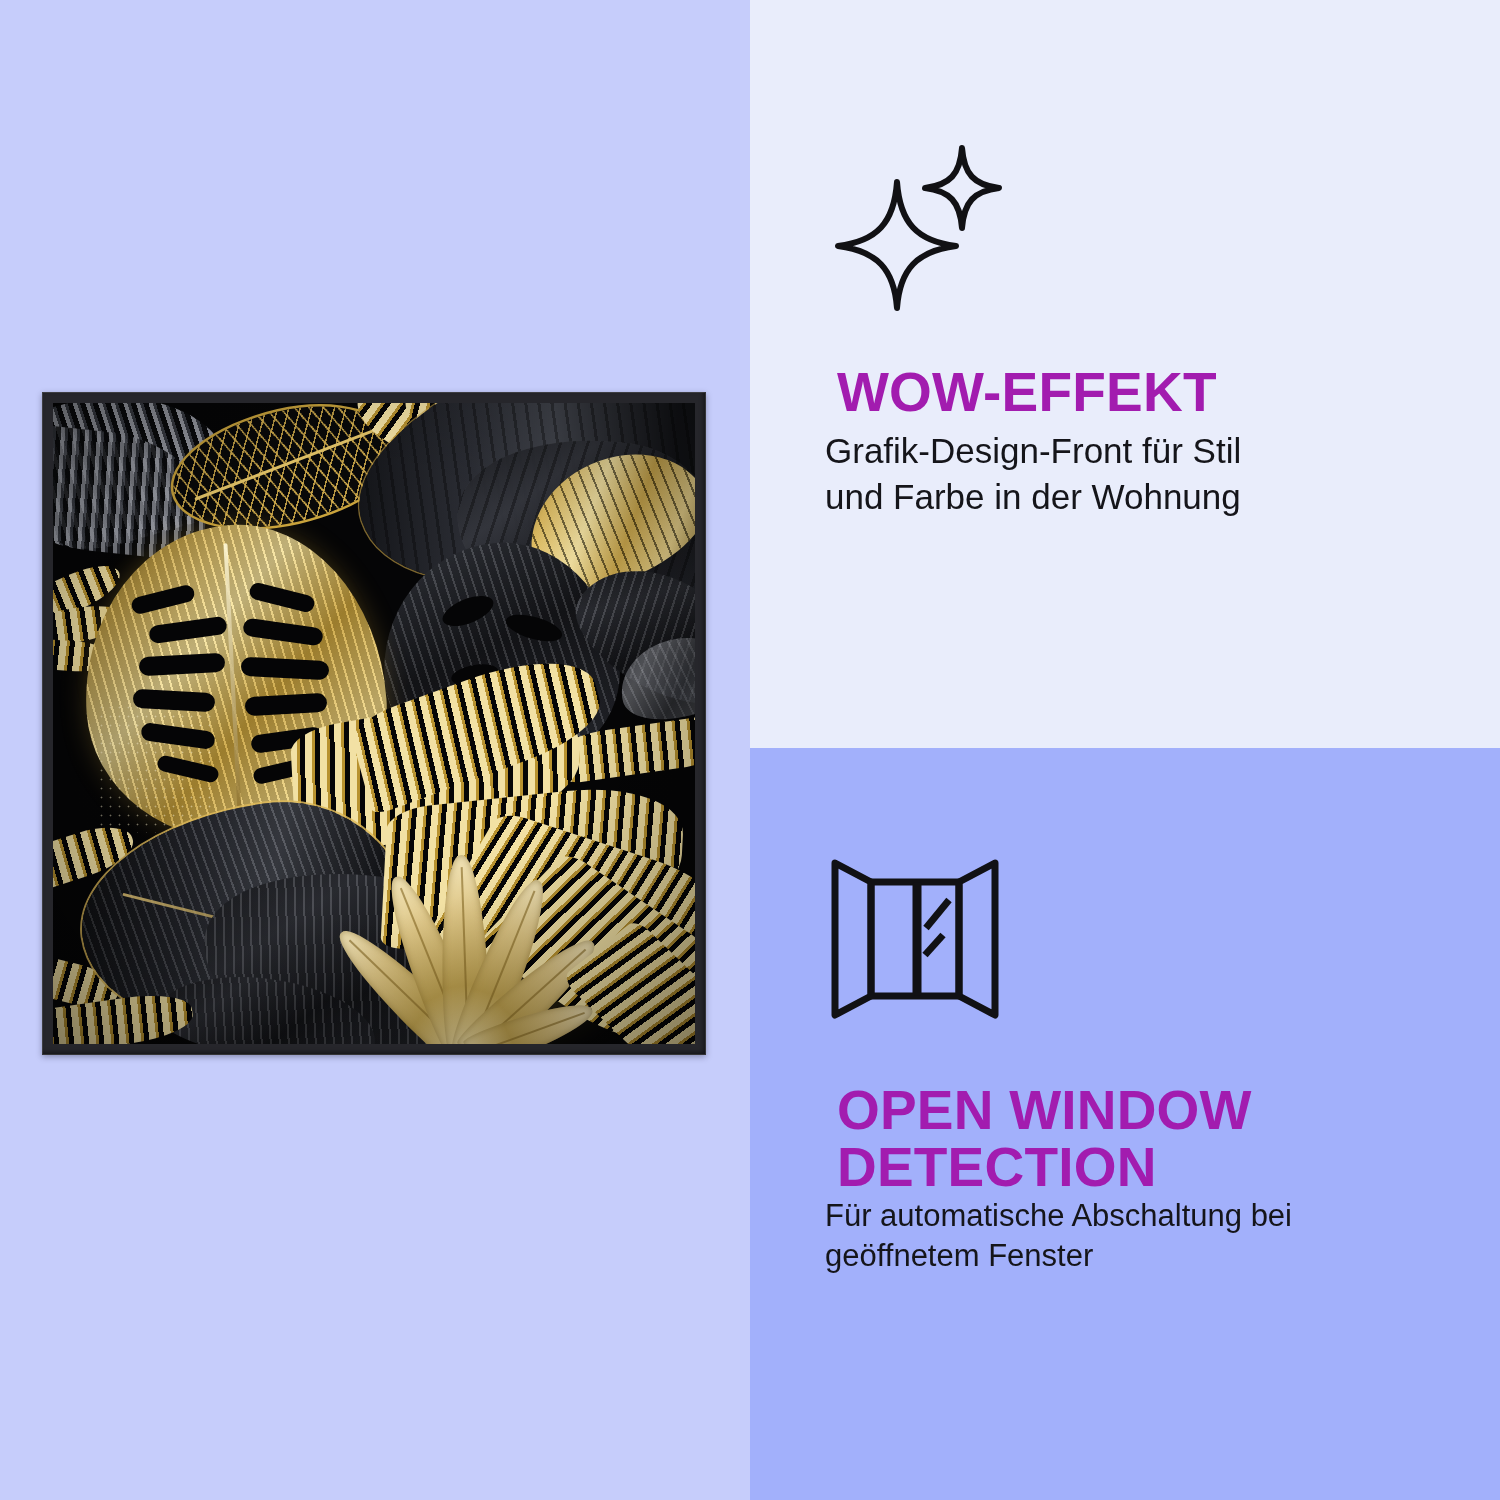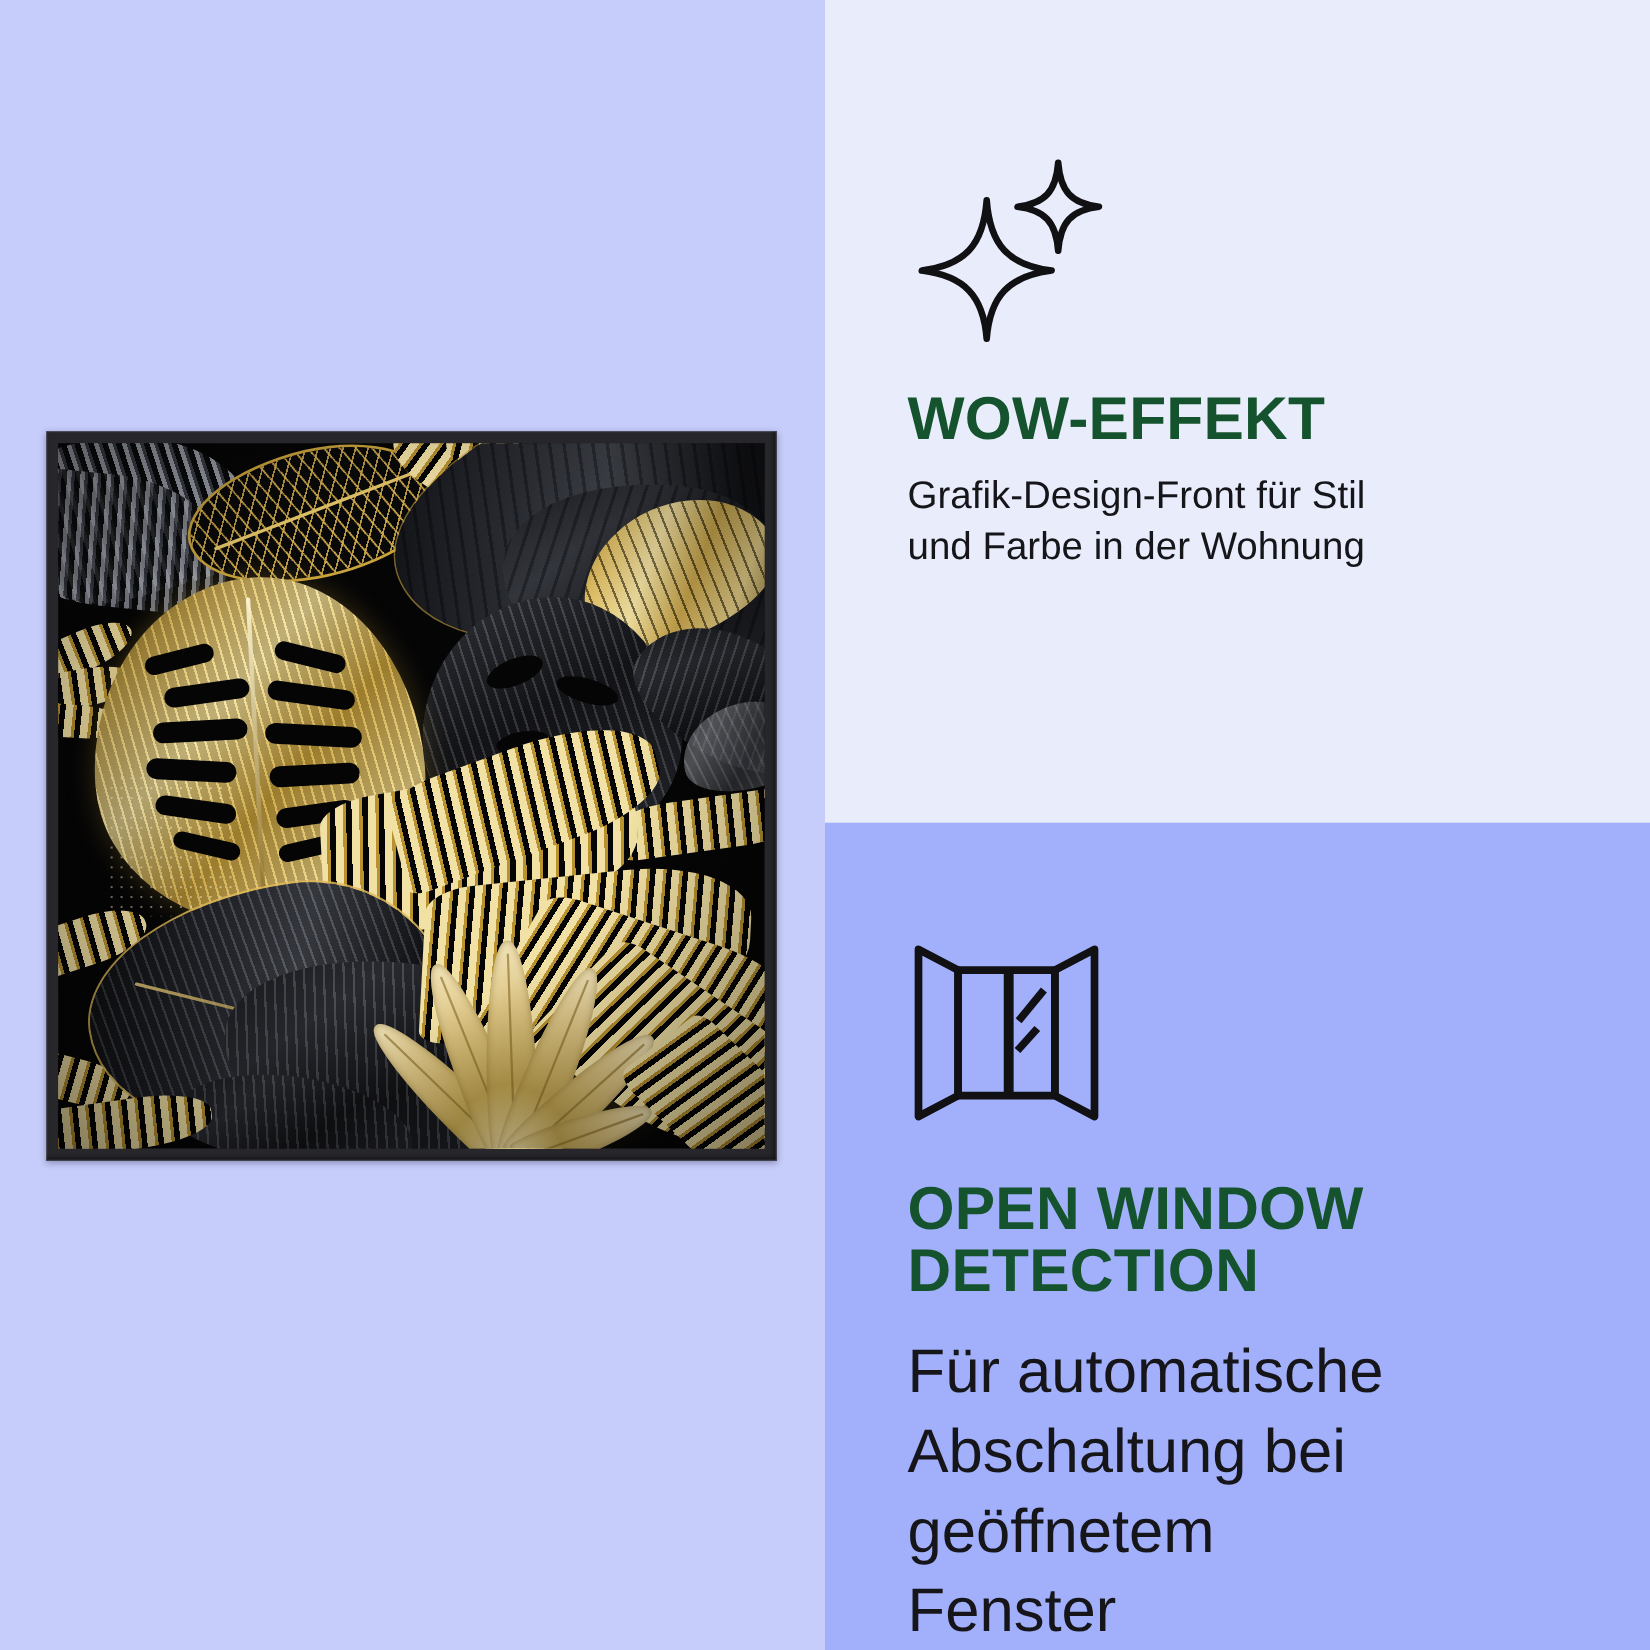--- a/index.html
+++ b/index.html
@@ -146,42 +146,42 @@
     background-image:radial-gradient(circle, rgba(255,245,210,.9) 0.8px, transparent 1.1px);
     background-size:9px 9px;opacity:.55;
   }
   .glow{position:absolute;border-radius:50%;filter:blur(18px);}
 
   
   .feature{position:absolute;}
   .icon-wrap{position:absolute;}
   .f-title{
     font-weight:bold;
-    color:#14532d;
+    color:#a21caf;
     letter-spacing:.2px;
     line-height:1.04;
-    margin:0;
+    margin:12px;
     font-stretch:condensed;
   }
   .f-desc{
     color:#15151a;
     line-height:1.30;
     margin:0;
     font-weight:400;
   }
 
   #feature-wow{left:825px;top:140px;width:640px;}
   #feature-wow .icon-wrap{left:0;top:0;}
   #feature-wow .f-title{position:absolute;left:0;top:212px;font-size:55px;}
   #feature-wow .f-desc{position:absolute;left:0;top:288px;font-size:35px;width:470px;}
 
   #feature-window{left:825px;top:855px;width:640px;}
   #feature-window .icon-wrap{left:0;top:0;}
   #feature-window .f-title{position:absolute;left:0;top:215px;font-size:55px;width:520px;}
-  #feature-window .f-desc{position:absolute;left:0;top:355px;font-size:56px;width:470px;}
+  #feature-window .f-desc{position:absolute;left:0;top:341px;font-size:31px;width:470px;}
 </style>
 </head>
 <body>
 
 <div class="stage">
 
   <div class="panel-left"></div>
   <div class="panel-tr"></div>
   <div class="panel-br"></div>
 

